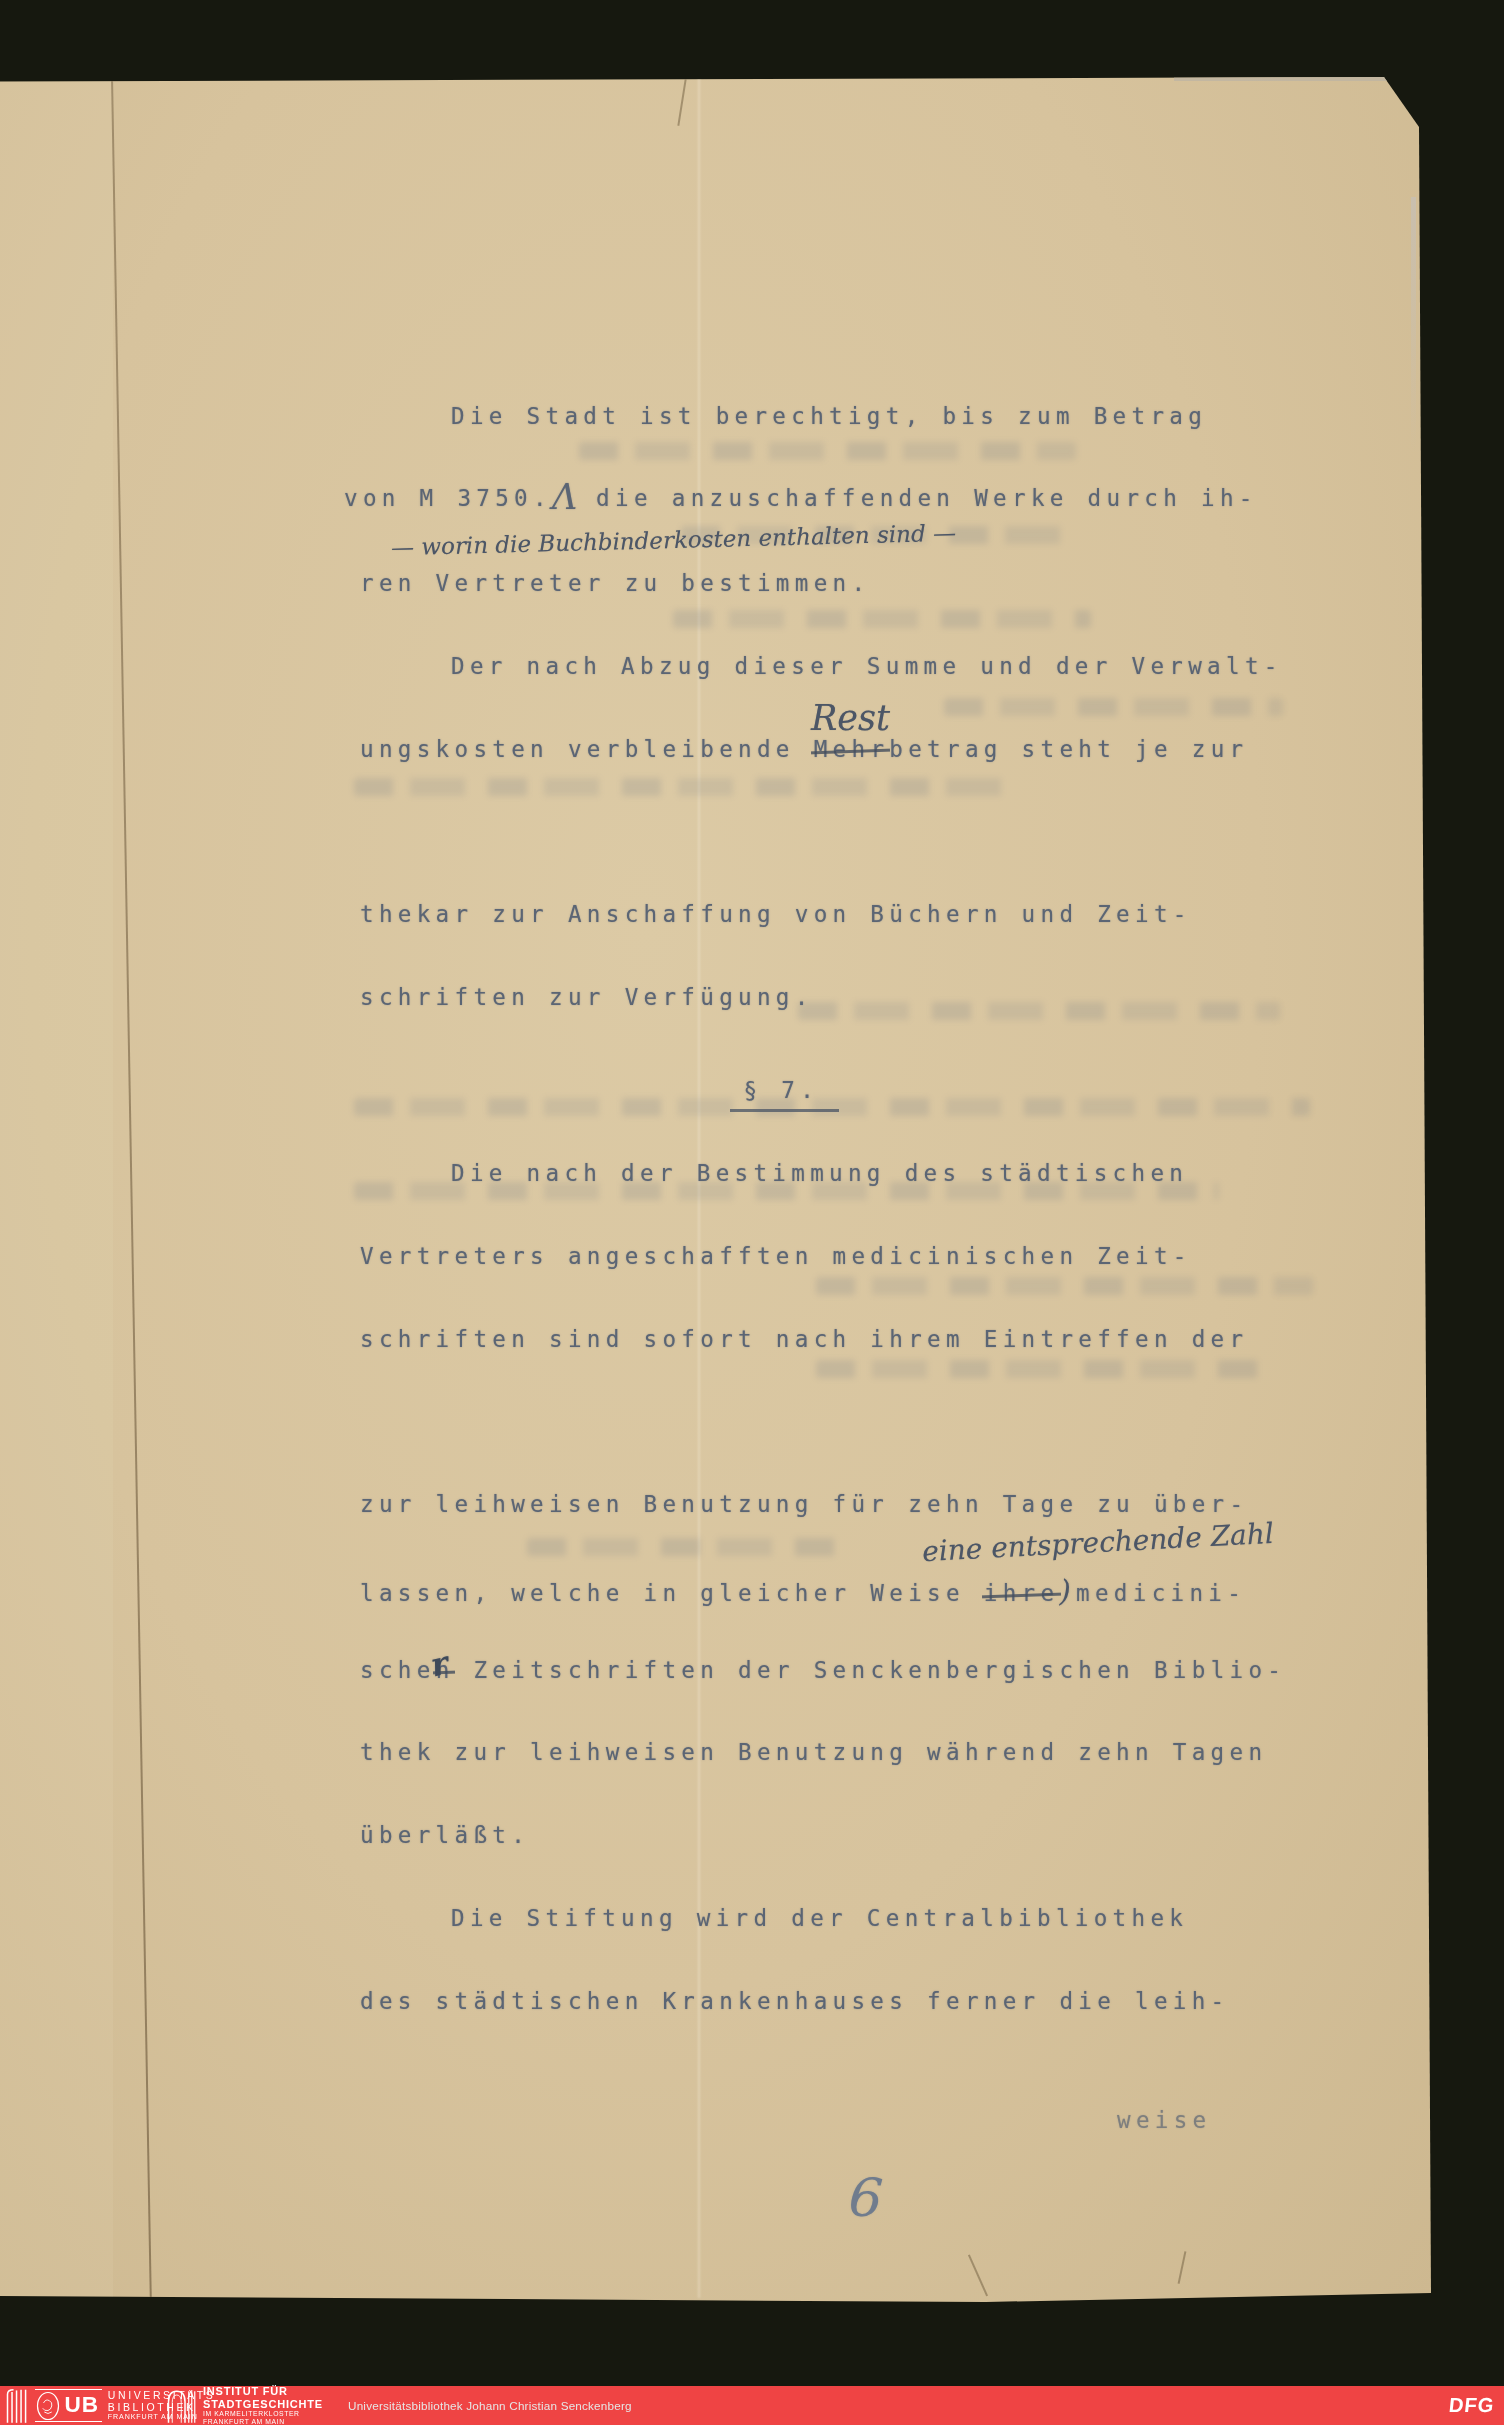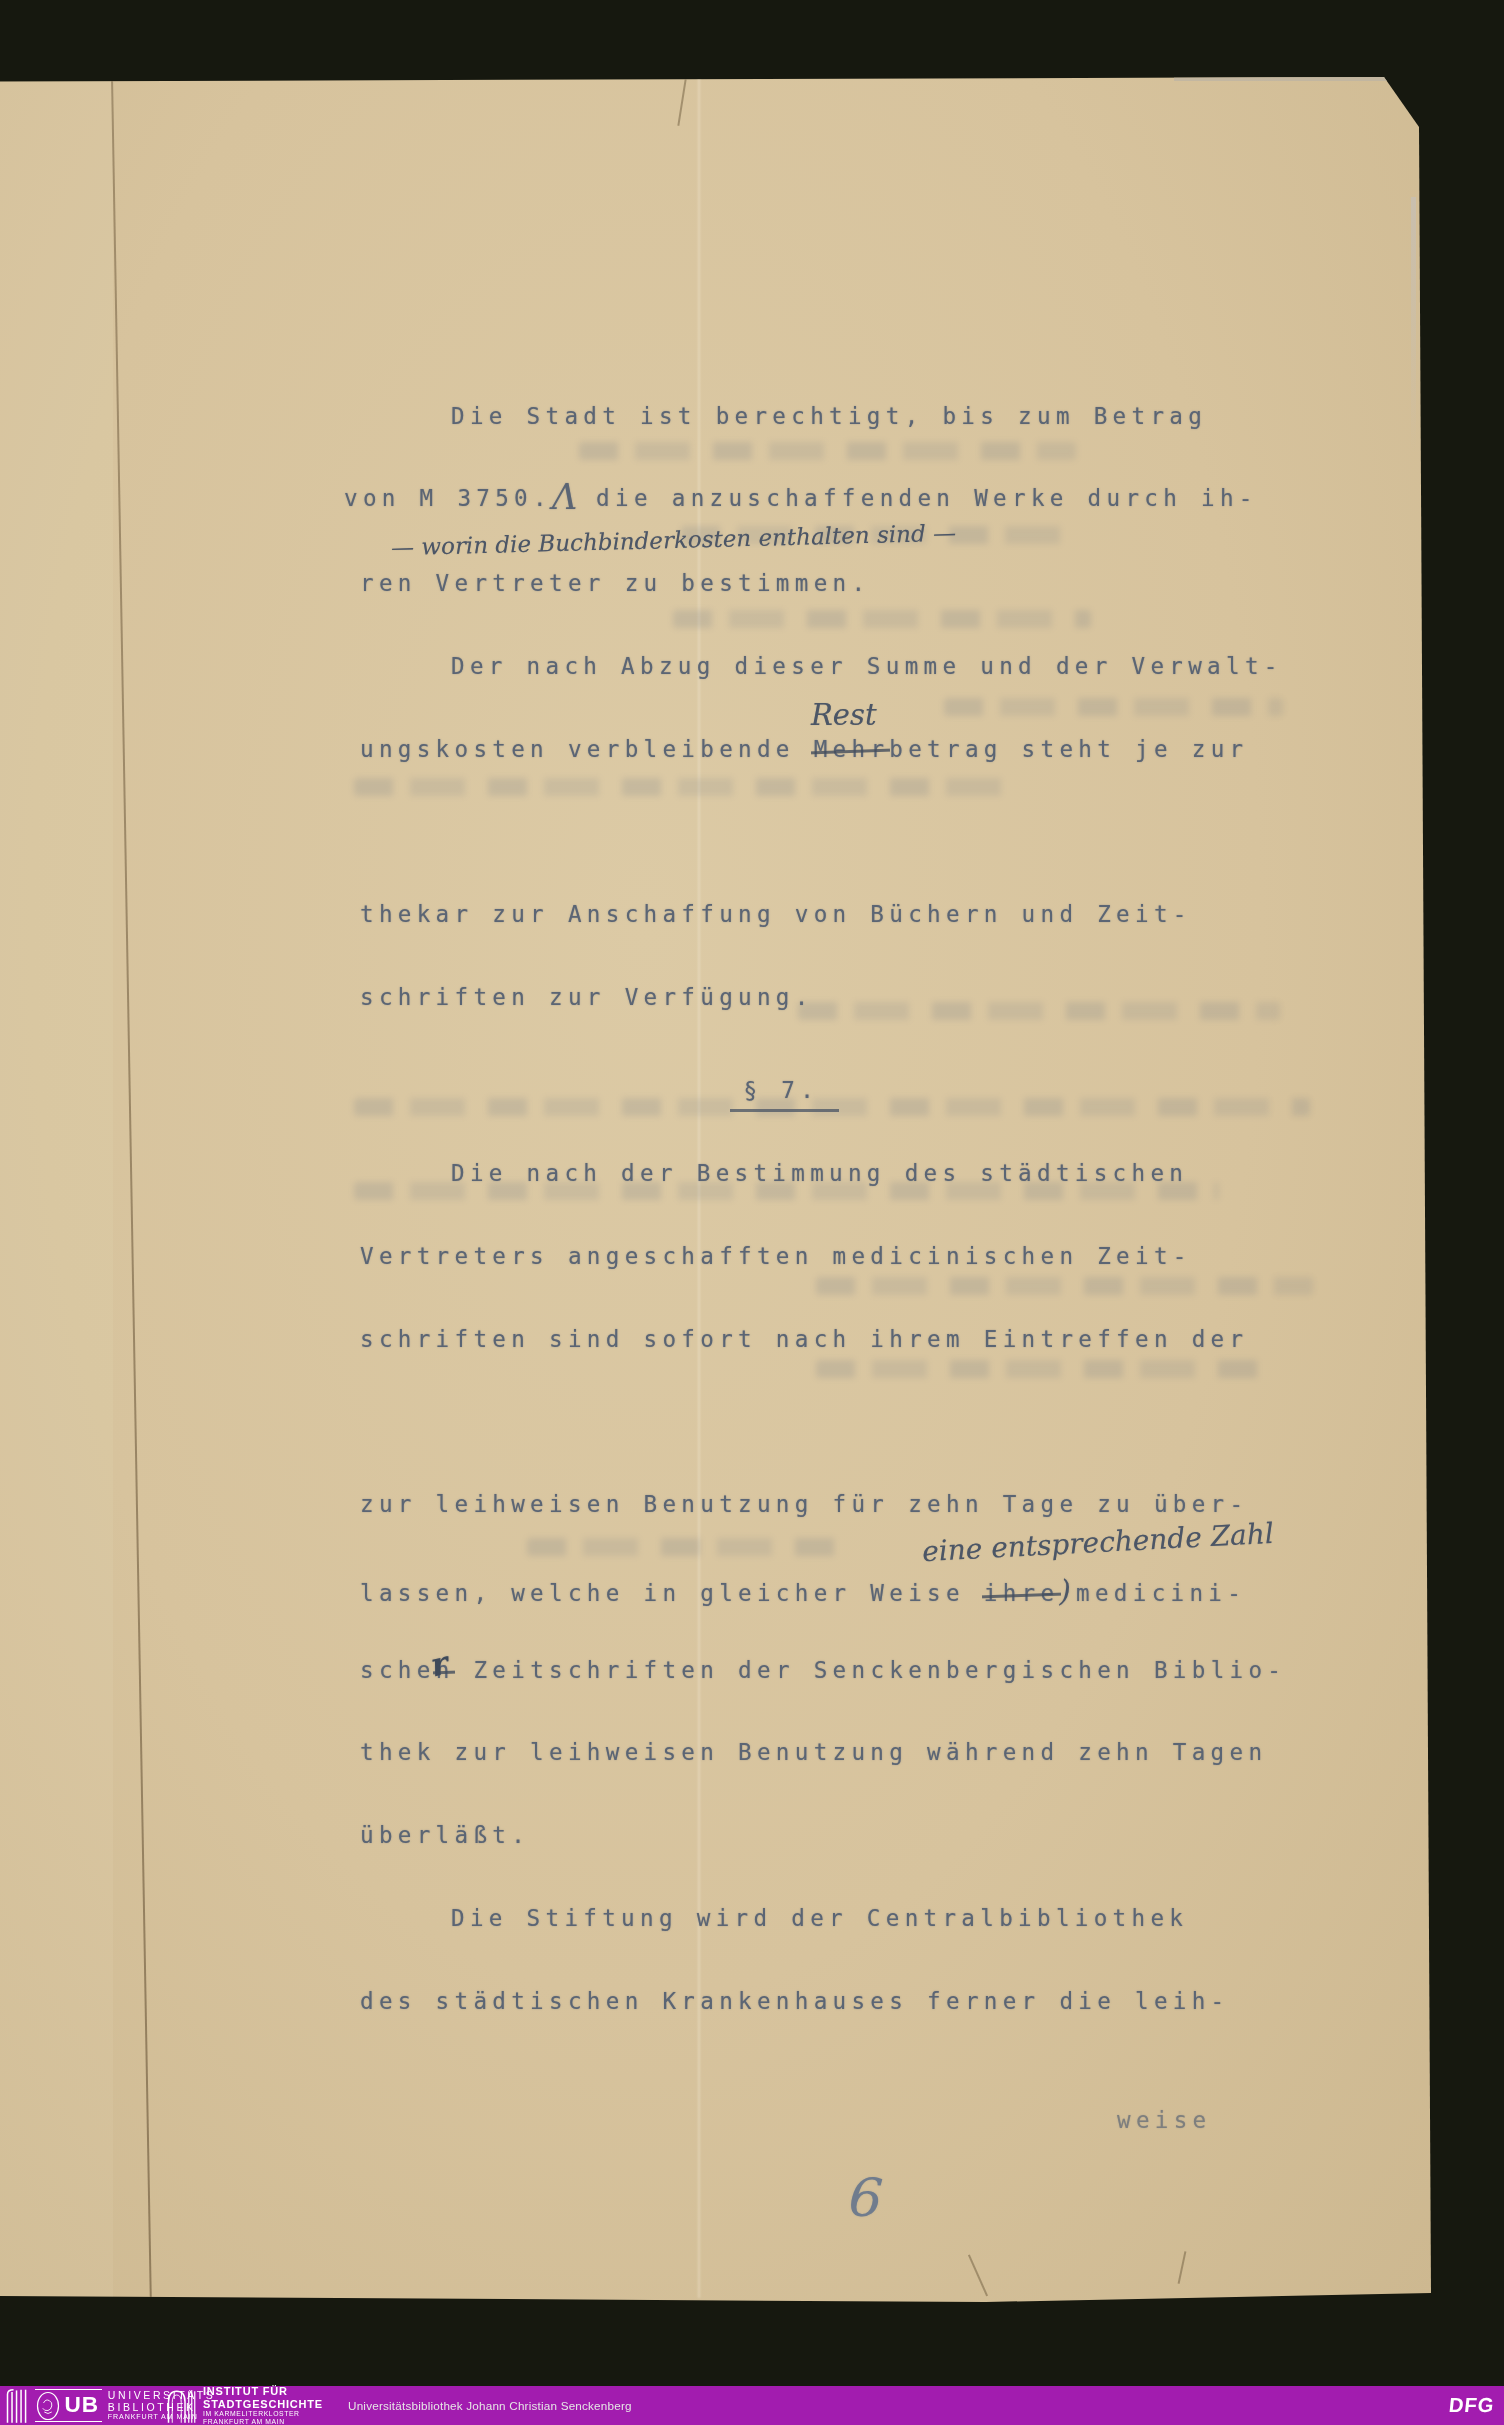--- a/index.html
+++ b/index.html
@@ -37,21 +37,21 @@
   .ovw .over{position:absolute;left:-4.5px;top:-12px;font-family:"DejaVu Serif",serif;font-style:italic;
       font-size:32px;font-weight:bold;color:#3f4a5a;transform:rotate(-12deg);letter-spacing:0;}
   .page-num{position:absolute;font-family:"DejaVu Serif",serif;font-style:italic;font-size:53px;
       color:#707c8d;transform:rotate(4deg);text-shadow:0 0 1.5px rgba(112,124,141,.4);}
   
   .ghost{position:absolute;height:18px;border-radius:3.8px;opacity:.33;filter:blur(3px);
       background:repeating-linear-gradient(90deg,
         rgba(104,114,130,.55) 0 39px, rgba(104,114,130,0) 39px 56px,
         rgba(104,114,130,.42) 56px 111px, rgba(104,114,130,0) 111px 134px);}
   
-  #footer{position:absolute;left:0;top:2386px;width:1505px;height:39px;background:#a21caf;
+  #footer{position:absolute;left:0;top:2386px;width:1505px;height:39px;background:#ef4444;
           font-family:"Liberation Sans",sans-serif;}
   .fgroup{position:absolute;top:0;height:39px;display:flex;align-items:center;gap:6px;color:#fff;}
   #ub-group{left:6px;}
   .ub-badge{display:flex;align-items:center;gap:4.5px;border-top:1.5px solid #fff;border-bottom:1.5px solid #fff;
             padding:0.8px 3px 0.8px 1.5px;height:30px;}
   .ub-letters{font-size:22.6px;font-weight:bold;letter-spacing:0.8px;line-height:1;}
   .logo-textstack{display:flex;flex-direction:column;justify-content:center;line-height:1.15;}
   .lt-big{font-size:10.5px;letter-spacing:2.6px;}
   .lt-small{font-size:7.1px;letter-spacing:0.9px;}
   #inst-group{left:164px;}
@@ -93,21 +93,21 @@
   <div class="tl" style="left:451px;top:403px;">Die Stadt ist berechtigt, bis zum Betrag</div>
 
   <div class="tl" style="left:344px;top:485px;"><span>von M 3750.</span><span class="caret-mark">Λ</span><span> die anzuschaffenden Werke durch ih-</span></div>
 
   <div class="hw" style="left:391px;top:527px;font-size:23px;transform:rotate(-1.5deg);">— worin die Buchbinderkosten enthalten sind —</div>
 
   <div class="tl" style="left:360px;top:570px;">ren Vertreter zu bestimmen.</div>
 
   <div class="tl" style="left:451px;top:653px;">Der nach Abzug dieser Summe und der Verwalt-</div>
 
-  <div class="hw" style="left:811px;top:698px;font-size:29px;">Rest</div>
+  <div class="hw" style="left:811px;top:698px;font-size:35px;">Rest</div>
 
   <div class="tl" style="left:360px;top:736px;"><span>ungskosten verbleibende </span><span class="struck">Mehr</span><span>betrag steht je zur</span></div>
 
   <div class="tl" style="left:360px;top:901px;">thekar zur Anschaffung von Büchern und Zeit-</div>
   <div class="tl" style="left:360px;top:984px;">schriften zur Verfügung.</div>
 
   <div class="tl" style="left:730px;top:1077px;"><span class="section-head">§ 7.</span></div>
 
   <div class="tl" style="left:451px;top:1160px;">Die nach der Bestimmung des städtischen</div>
   <div class="tl" style="left:360px;top:1243px;">Vertreters angeschafften medicinischen Zeit-</div>

